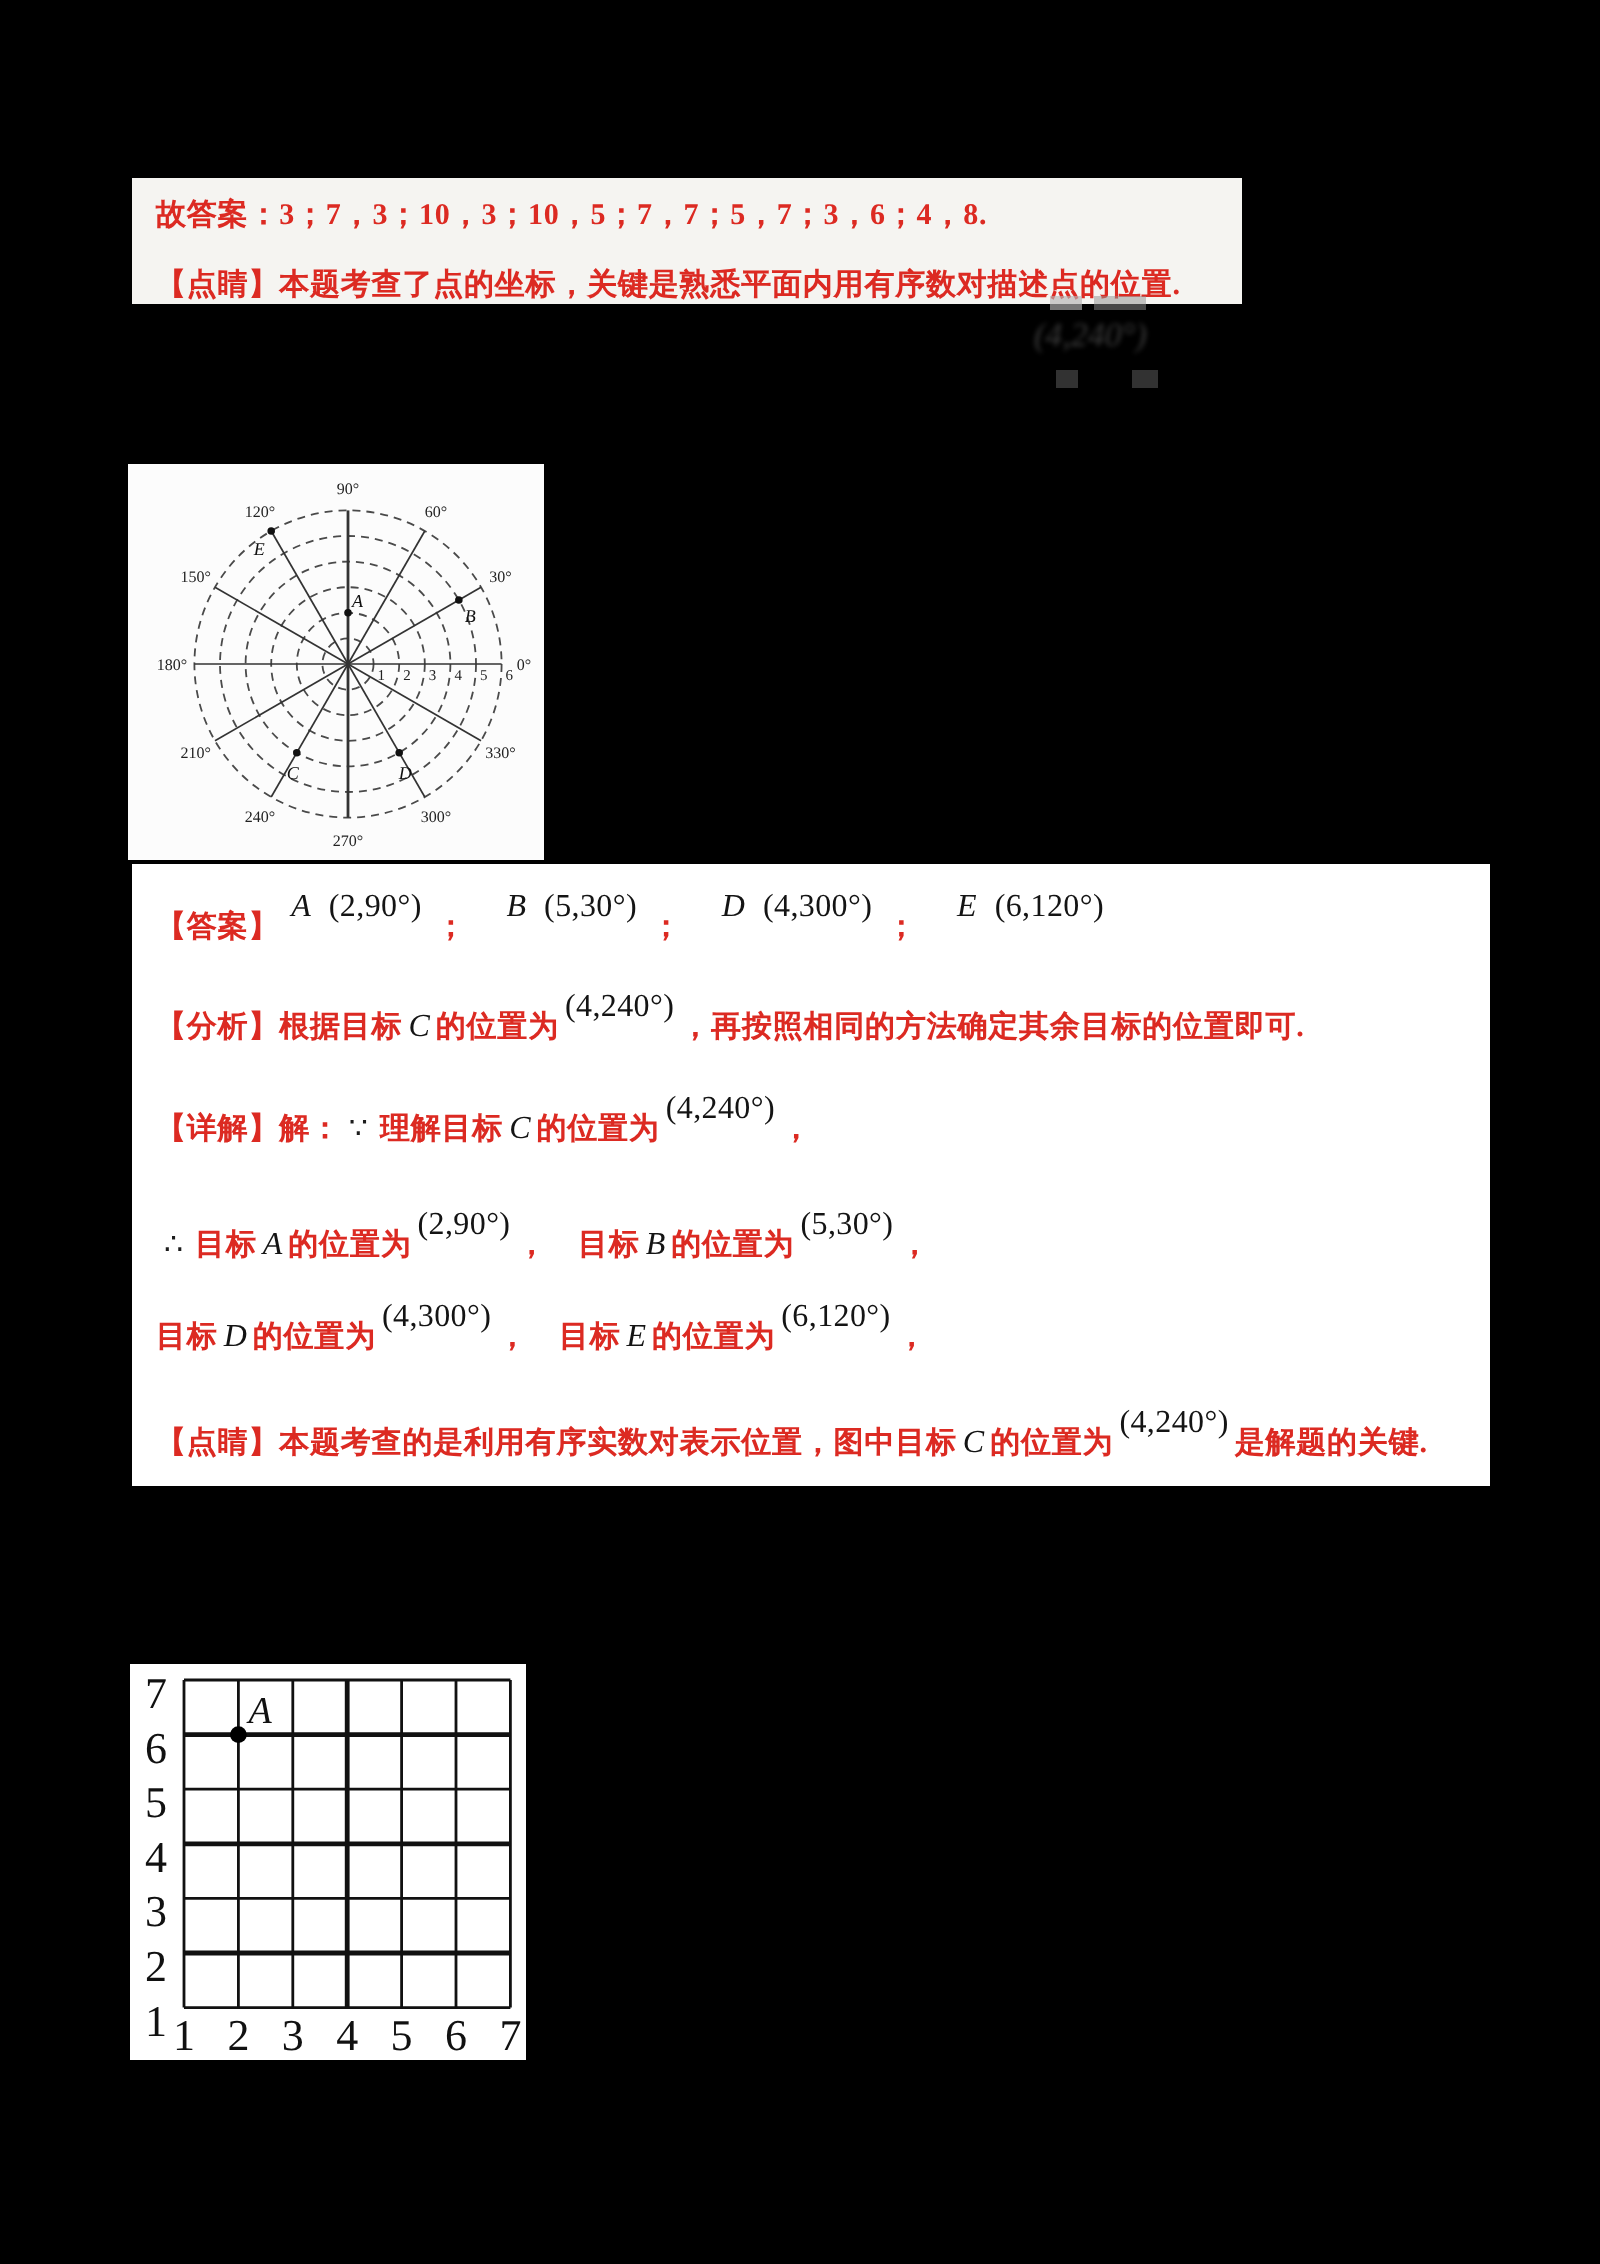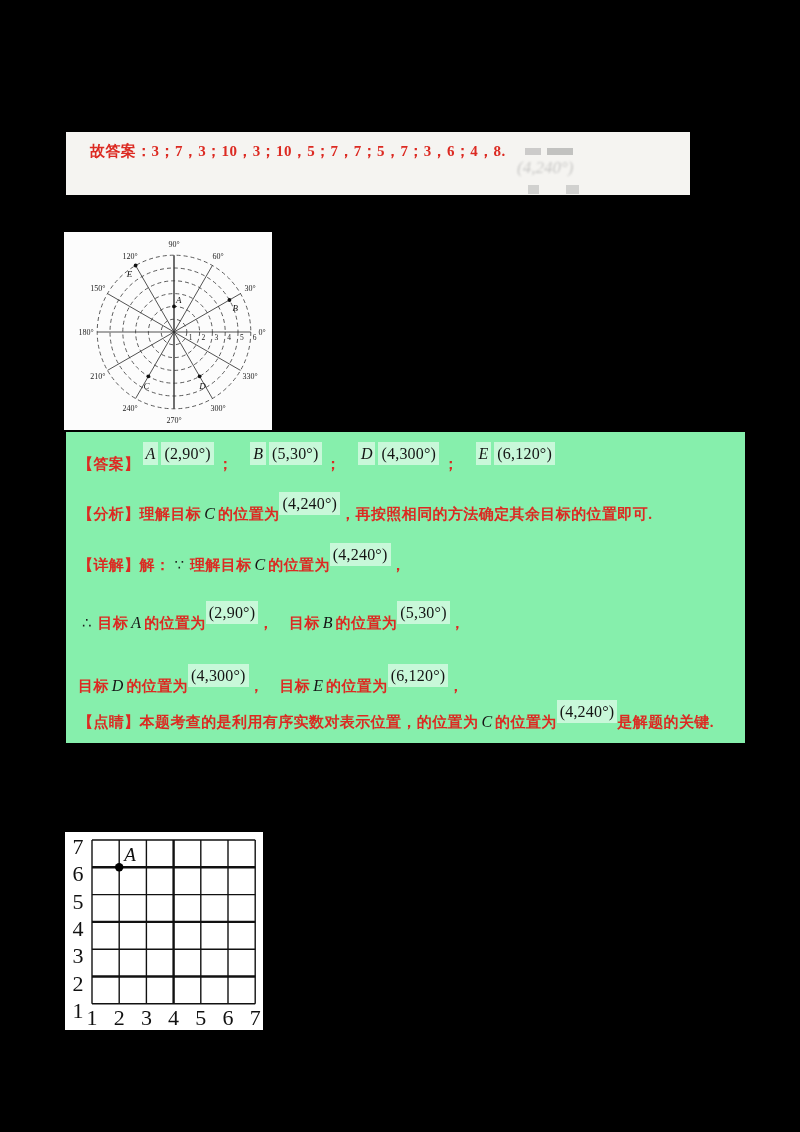--- a/index.html
+++ b/index.html
@@ -4,22 +4,22 @@
 <style>
   html,body{margin:0;padding:0;}
   body{
     width:800px;height:1132px;position:relative;overflow:hidden;
     background:#000;font-family:"Liberation Serif", serif;
   }
   .block{position:absolute;box-sizing:border-box;}
 
   
   .top-block{
-    left:66px;top:89px;width:624px;height:63px;
-    background:#f5f4f1;padding:8px 24px;margin-top:43px;
+    left:66px;top:89px;width:555px;height:63px;
+    background:#f5f4f1;padding:8px 12px;
   }
   .red-line{
     color:#dc2a22;font-size:15px;font-weight:700;
     letter-spacing:.4px;line-height:23px;white-space:nowrap;
   }
   .red-line + .red-line{margin-top:12px;}
 
   
   .watermark{
     left:503px;top:148px;width:120px;height:46px;color:#9a9a9a;
@@ -32,21 +32,21 @@
   .wm-chip.c1{left:22px;top:0;width:16px;height:7px;background:#b5b5b5;opacity:.65;}
   .wm-chip.c2{left:44px;top:0;width:26px;height:7px;}
   .wm-chip.c3{left:25px;top:37px;width:11px;height:9px;opacity:.35;}
   .wm-chip.c4{left:63px;top:37px;width:13px;height:9px;opacity:.35;}
 
   
   .polar-box{left:64px;top:232px;width:208px;height:198px;background:#fcfcfc;}
   .polar-box svg{display:block;width:208px;height:198px;}
 
   
-  .answer-block{left:66px;top:432px;width:679px;height:311px;background:#86efac;}
+  .answer-block{left:66px;top:432px;width:679px;height:311px;background:#ffffff;}
   .sol-line{
     position:absolute;left:12px;white-space:nowrap;font-size:15px;line-height:22px;
   }
   .seg{display:inline-block;}
   .seg.red,.seg.sep{
     color:#dc2a22;font-weight:700;letter-spacing:.4px;
   }
   .seg.sym{color:#1c1c1c;font-weight:400;margin:0 6px 0 4px;}
   .seg.var{font-style:italic;color:#141414;font-size:16px;margin:0 3px;font-weight:400;}
   .seg.math{color:#141414;font-size:16px;font-weight:400;letter-spacing:.2px;}
@@ -55,20 +55,21 @@
 
   
   .grid-box{left:65px;top:832px;width:198px;height:198px;background:#ffffff;}
   .grid-box svg{display:block;width:198px;height:198px;}
 </style>
 </head>
 <body>
 
 <div class="block top-block">
   <div class="red-line">故答案：3；7，3；10，3；10，5；7，7；5，7；3，6；4，8.</div>
+  <div class="red-line">【点睛】本题考查了点的坐标，关键是熟悉平面内用有序数对描述点的位置.</div>
 </div>
 
 <div class="block watermark">
   <div class="wm-chip c1"></div>
   <div class="wm-chip c2"></div>
   <div class="wm-chip c3"></div>
   <div class="wm-chip c4"></div>
   <div class="wm-text">(4,240°)</div>
 </div>
 
@@ -129,25 +130,25 @@
         <text x="138.60000000000002" y="157.34050067376324" text-anchor="middle" font-size="9" font-style="italic" fill="#111" font-family="&quot;Liberation Serif&quot;, serif">D</text>
         <circle cx="71.60000000000001" cy="33.489248989355104" r="1.9" fill="#111"></circle>
         <text x="65.60000000000001" y="45.489248989355104" text-anchor="middle" font-size="9" font-style="italic" fill="#111" font-family="&quot;Liberation Serif&quot;, serif">E</text>
       </g>
     </svg>
 </div>
 
 <div class="block answer-block">
   <div id="sol-lines">
       <div class="sol-line" style="top: 20px;"><span class="seg red">【答案】</span><span class="seg var raised">A</span><span class="seg math raised">(2,90°)</span><span class="seg sep">；</span><span class="seg var raised">B</span><span class="seg math raised">(5,30°)</span><span class="seg sep">；</span><span class="seg var raised">D</span><span class="seg math raised">(4,300°)</span><span class="seg sep">；</span><span class="seg var raised">E</span><span class="seg math raised">(6,120°)</span></div>
-      <div class="sol-line" style="top: 70px;"><span class="seg red">【分析】理解目标</span><span class="seg var">C</span><span class="seg red">的位置为</span><span class="seg math raised">(4,240°)</span><span class="seg red">，再按照相同的方法确定其余目标的位置即可.</span></div>
+      <div class="sol-line" style="top: 70px;"><span class="seg red">【分析】根据目标</span><span class="seg var">C</span><span class="seg red">的位置为</span><span class="seg math raised">(4,240°)</span><span class="seg red">，再按照相同的方法确定其余目标的位置即可.</span></div>
       <div class="sol-line" style="top: 121px;"><span class="seg red">【详解】解：</span><span class="seg sym">∵</span><span class="seg red">理解目标</span><span class="seg var">C</span><span class="seg red">的位置为</span><span class="seg math raised">(4,240°)</span><span class="seg red">，</span></div>
       <div class="sol-line" style="top: 179px;"><span class="seg sym">∴</span><span class="seg red">目标</span><span class="seg var">A</span><span class="seg red">的位置为</span><span class="seg math raised">(2,90°)</span><span class="seg red">，　目标</span><span class="seg var">B</span><span class="seg red">的位置为</span><span class="seg math raised">(5,30°)</span><span class="seg red">，</span></div>
-      <div class="sol-line" style="top: 242px;"><span class="seg red">目标</span><span class="seg var">D</span><span class="seg red">的位置为</span><span class="seg math raised">(4,300°)</span><span class="seg red">，　目标</span><span class="seg var">E</span><span class="seg red">的位置为</span><span class="seg math raised">(6,120°)</span><span class="seg red">，</span></div>
-      <div class="sol-line" style="top: 278px;"><span class="seg red">【点睛】本题考查的是利用有序实数对表示位置，的位置为</span><span class="seg var">C</span><span class="seg red">的位置为</span><span class="seg math raised">(4,240°)</span><span class="seg red">是解题的关键.</span></div>
+      <div class="sol-line" style="top: 225px;"><span class="seg red">目标</span><span class="seg var">D</span><span class="seg red">的位置为</span><span class="seg math raised">(4,300°)</span><span class="seg red">，　目标</span><span class="seg var">E</span><span class="seg red">的位置为</span><span class="seg math raised">(6,120°)</span><span class="seg red">，</span></div>
+      <div class="sol-line" style="top: 278px;"><span class="seg red">【点睛】本题考查的是利用有序实数对表示位置，图中目标</span><span class="seg var">C</span><span class="seg red">的位置为</span><span class="seg math raised">(4,240°)</span><span class="seg red">是解题的关键.</span></div>
     </div>
 </div>
 
 <div class="block grid-box">
   <svg id="grid-svg" viewBox="0 0 198 198">
       <g>
         <line x1="27" y1="8" x2="27" y2="171.8" stroke="#111" stroke-width="1.4"></line>
         <line x1="54.2" y1="8" x2="54.2" y2="171.8" stroke="#111" stroke-width="1.4"></line>
         <line x1="81.4" y1="8" x2="81.4" y2="171.8" stroke="#111" stroke-width="1.4"></line>
         <line x1="108.6" y1="8" x2="108.6" y2="171.8" stroke="#111" stroke-width="2.4"></line>

